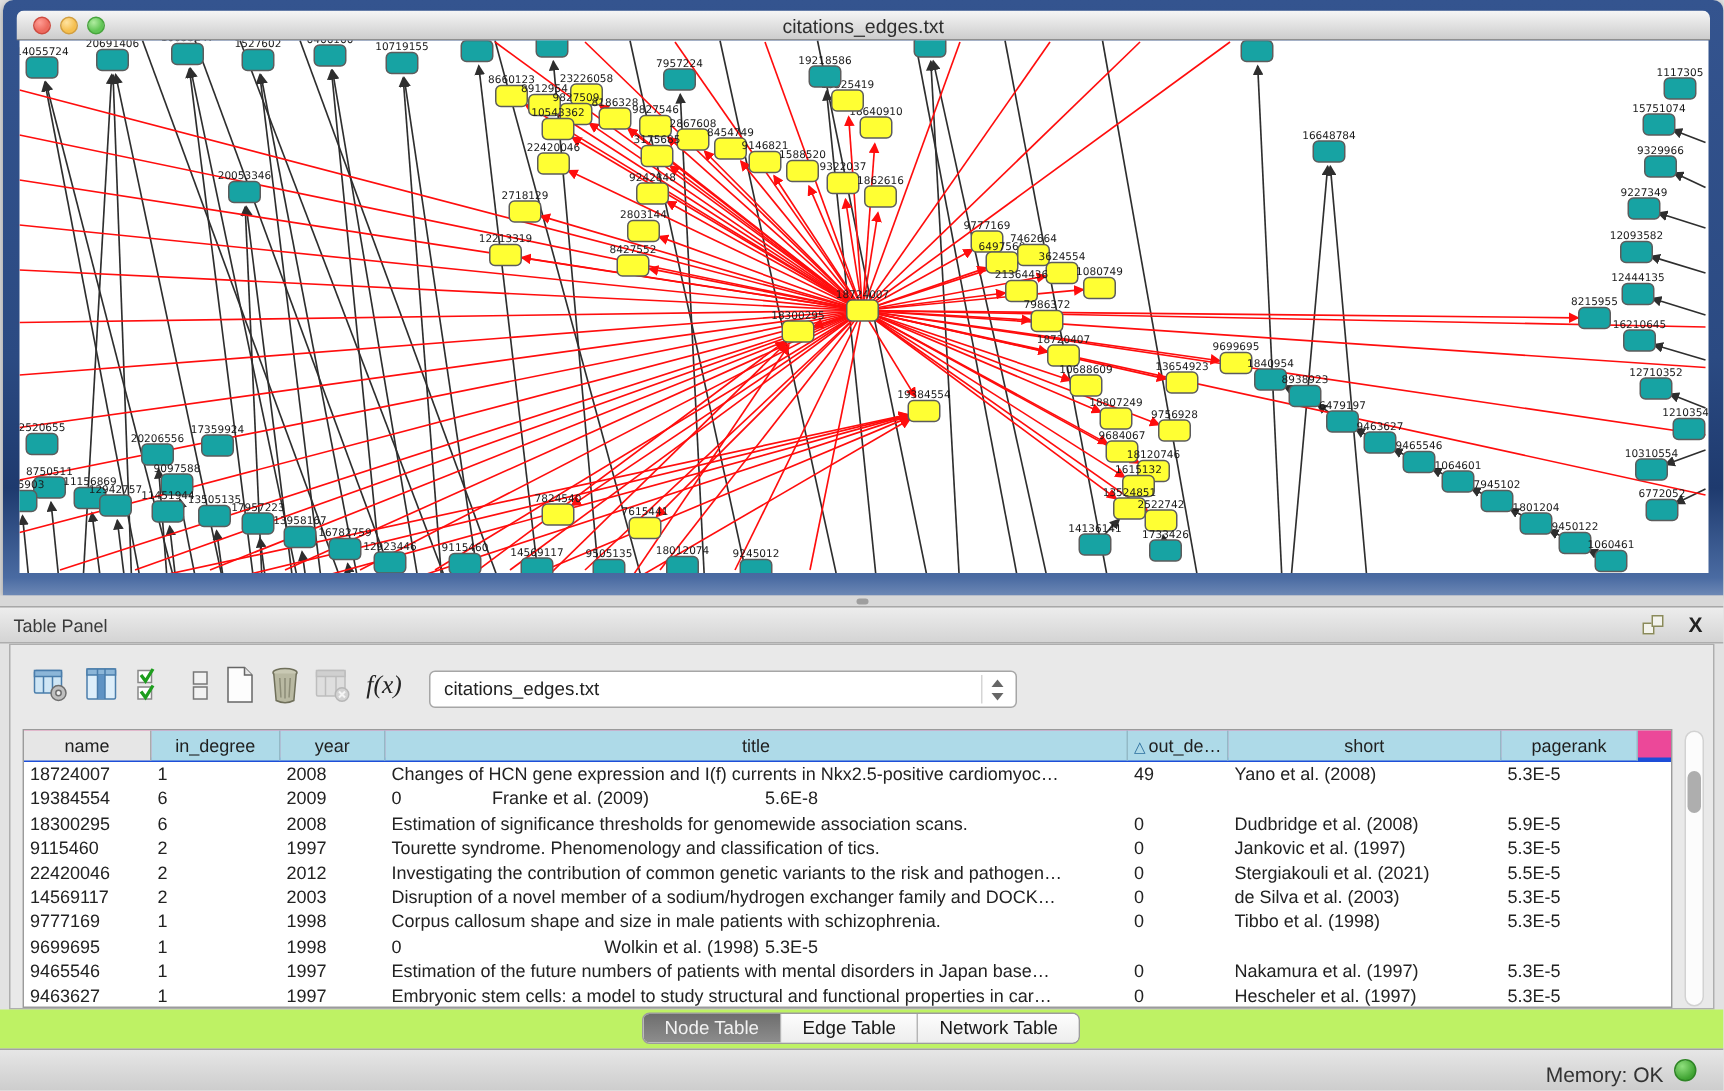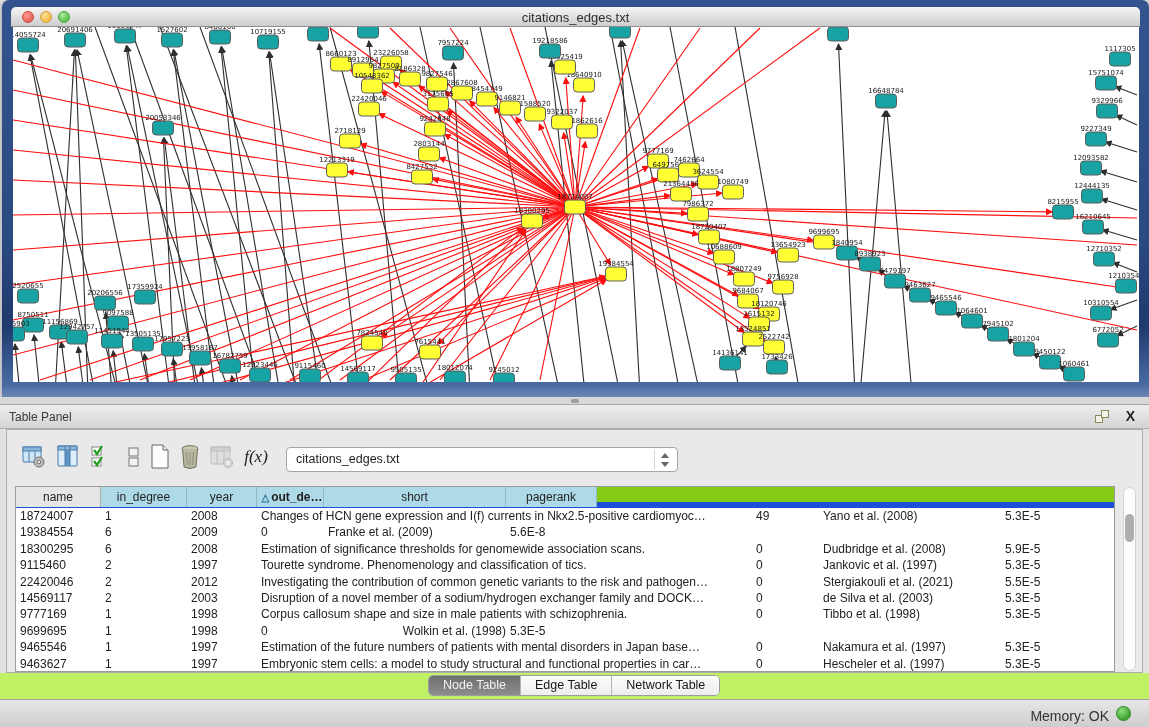--- a/index.html
+++ b/index.html
@@ -46,26 +46,26 @@
     border:1px solid #a6a6a6; border-radius:4px; font-size:12.5px; color:#222; line-height:23px; padding-left:9px; }
   #table-select .arrows { position:absolute; right:7px; top:4px; width:9px; height:16px; }
   #table-select .arrows .up { position:absolute; top:1px; left:0; width:0; height:0;
     border-left:4px solid transparent; border-right:4px solid transparent; border-bottom:5px solid #666; }
   #table-select .arrows .dn { position:absolute; bottom:1px; left:0; width:0; height:0;
     border-left:4px solid transparent; border-right:4px solid transparent; border-top:5px solid #666; }
   #table-select .sep { position:absolute; right:22px; top:2px; width:1px; height:19px; background:#d5d5d5; }
 
   
   #tp-table { position:absolute; left:8px; top:56px; width:1100px; height:186px; background:#fff; border:1px solid #9b9b9b; }
-  #thead { display:flex; height:21px; border-bottom:6px solid #1d4ed8; background:#84cc16; }
+  #thead { display:flex; height:21px; border-bottom:3px solid #1d4ed8; background:#ec4899; }
   .th { height:20px; font-size:12px; color:#1f1f1f; text-align:center; line-height:20px;
     border-right:1px solid #93b9c6; background:#aedae8; overflow:hidden; white-space:nowrap; position:relative; }
   .th.gray { background:#e6e6e6; border-right:1px solid #aaa; }
   .th .sort { color:#2c6f9e; font-size:10px; margin-right:2px; }
-  .th.left { text-align:center; padding-left:4px;font-weight:bold; }
+  .th.left { text-align:left; padding-left:4px; }
   #tbody { position:absolute; left:0; top:21px; right:0; bottom:0; overflow:hidden; }
   .tr { display:flex; height:16.4px; }
   .td { font-size:12px; color:#222; line-height:16px; padding-left:4px; overflow:hidden;
     white-space:nowrap; text-overflow:clip; }
   
   #vscroll { position:absolute; right:6px; top:57px; width:13px; height:184px; background:#fcfcfc;
     border:1px solid #d2d2d2; border-radius:7px; }
   #vscroll .thumb { position:absolute; left:1px; top:26px; width:9px; height:28px; background:#aeaeae; border-radius:5px; }
 
   
@@ -752,20 +752,21 @@
           <span class="dn"></span>
         </span>
     </div>
   </div>
 
   <div id="tp-table">
     <div id="thead">
         <div class="th gray" style="width: 85px;">name</div>
         <div class="th" style="width: 86px;">in_degree</div>
         <div class="th" style="width: 70px;">year</div>
+        <div class="th" style="width: 495px;">title</div>
         <div class="th left" style="width: 67px;"><span class="sort">△</span>out_de…</div>
         <div class="th" style="width: 182px;">short</div>
         <div class="th" style="width: 91px;">pagerank</div>
       </div>
     <div id="tbody">
         <div class="tr">
           <div class="td" style="width: 85px;">18724007</div>
           <div class="td" style="width: 86px;">1</div>
           <div class="td" style="width: 70px;">2008</div>
           <div class="td" style="width: 495px;">Changes of HCN gene expression and I(f) currents in Nkx2.5-positive cardiomyoc…</div>

